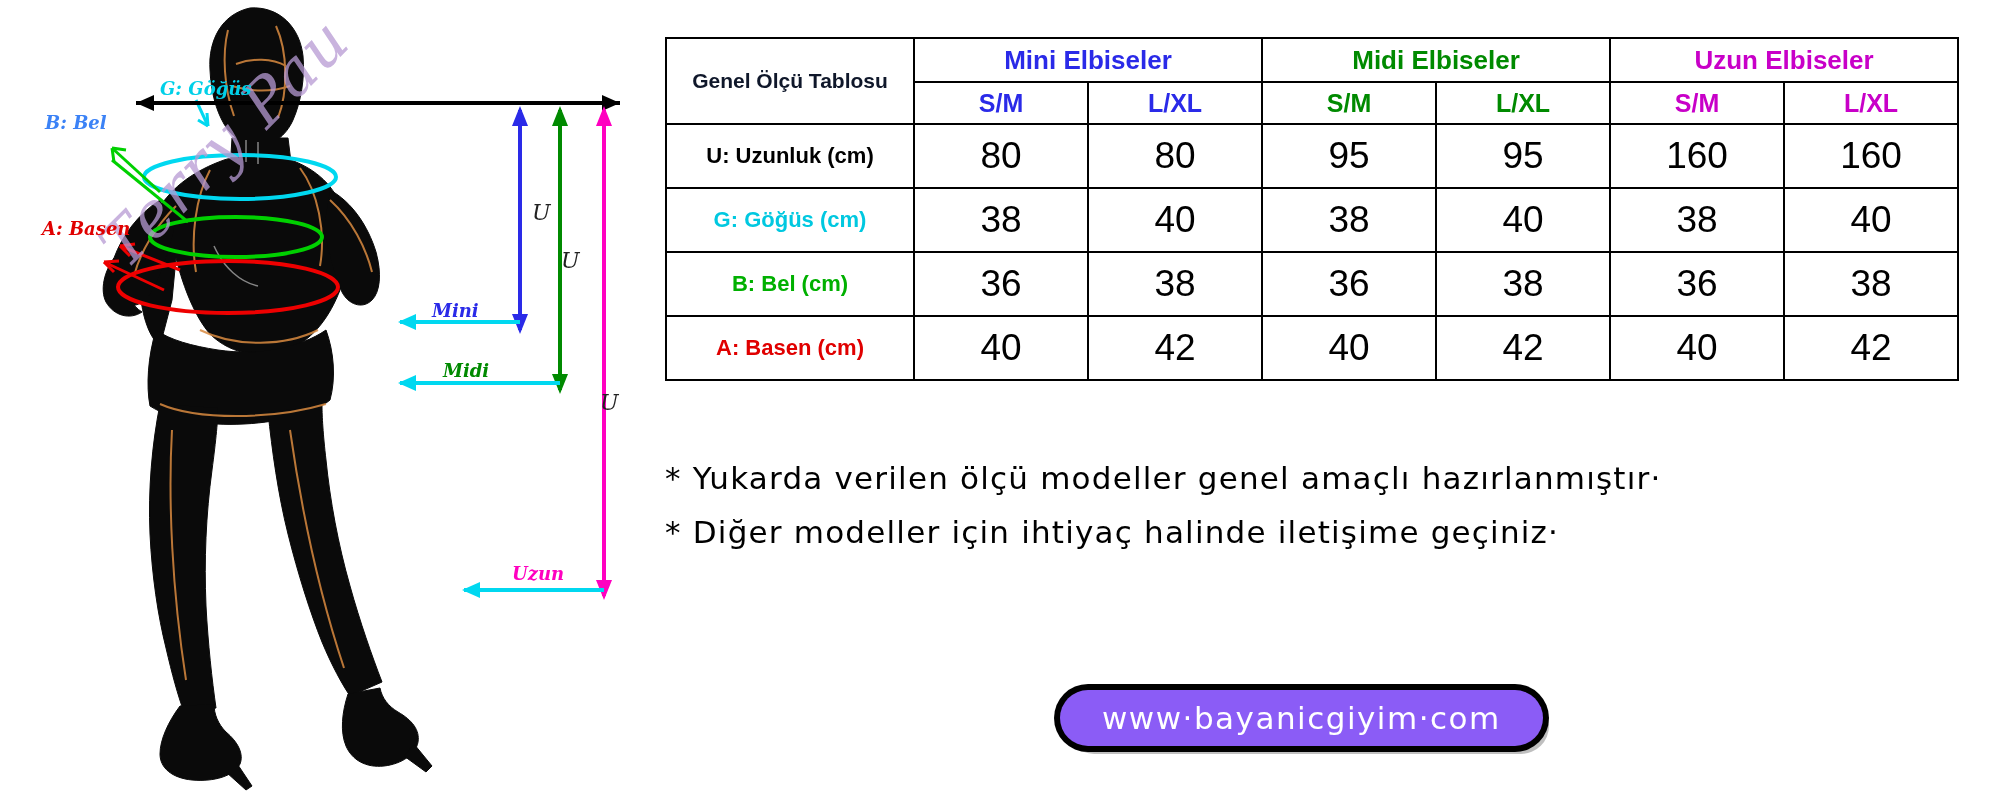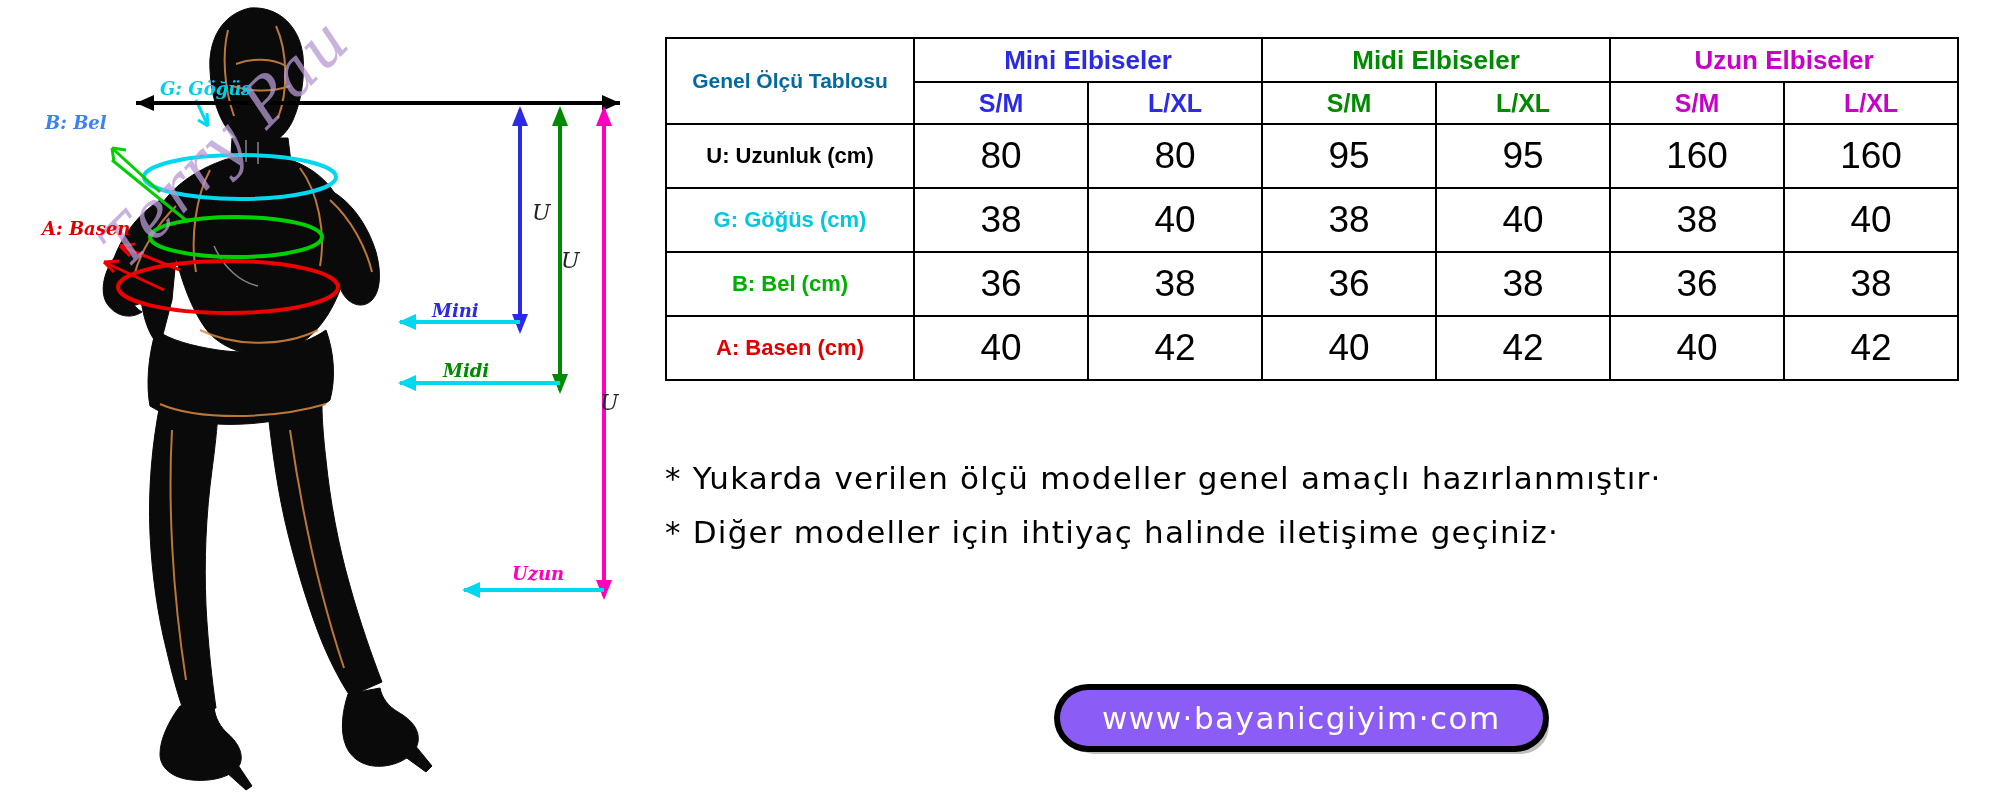--- a/index.html
+++ b/index.html
@@ -101,21 +101,21 @@
   .grp-midi  { color: #008a00; margin-top: 12px; }
   .grp-uzun  { color: #c800c8; }
   .sub-head {
     font-size: 25px;
     font-weight: bold;
     height: 40px;
   }
   .corner {
     font-size: 21px;
     font-weight: bold;
-    color: #0369a1;
+    color: #0f172a;
     text-align: left;
     padding-left: 16px;
     width: 248px;
   }
   .rowlabel {
     font-size: 22px;
     font-weight: bold;
     text-align: left;
     padding-left: 16px;
     height: 62px;

